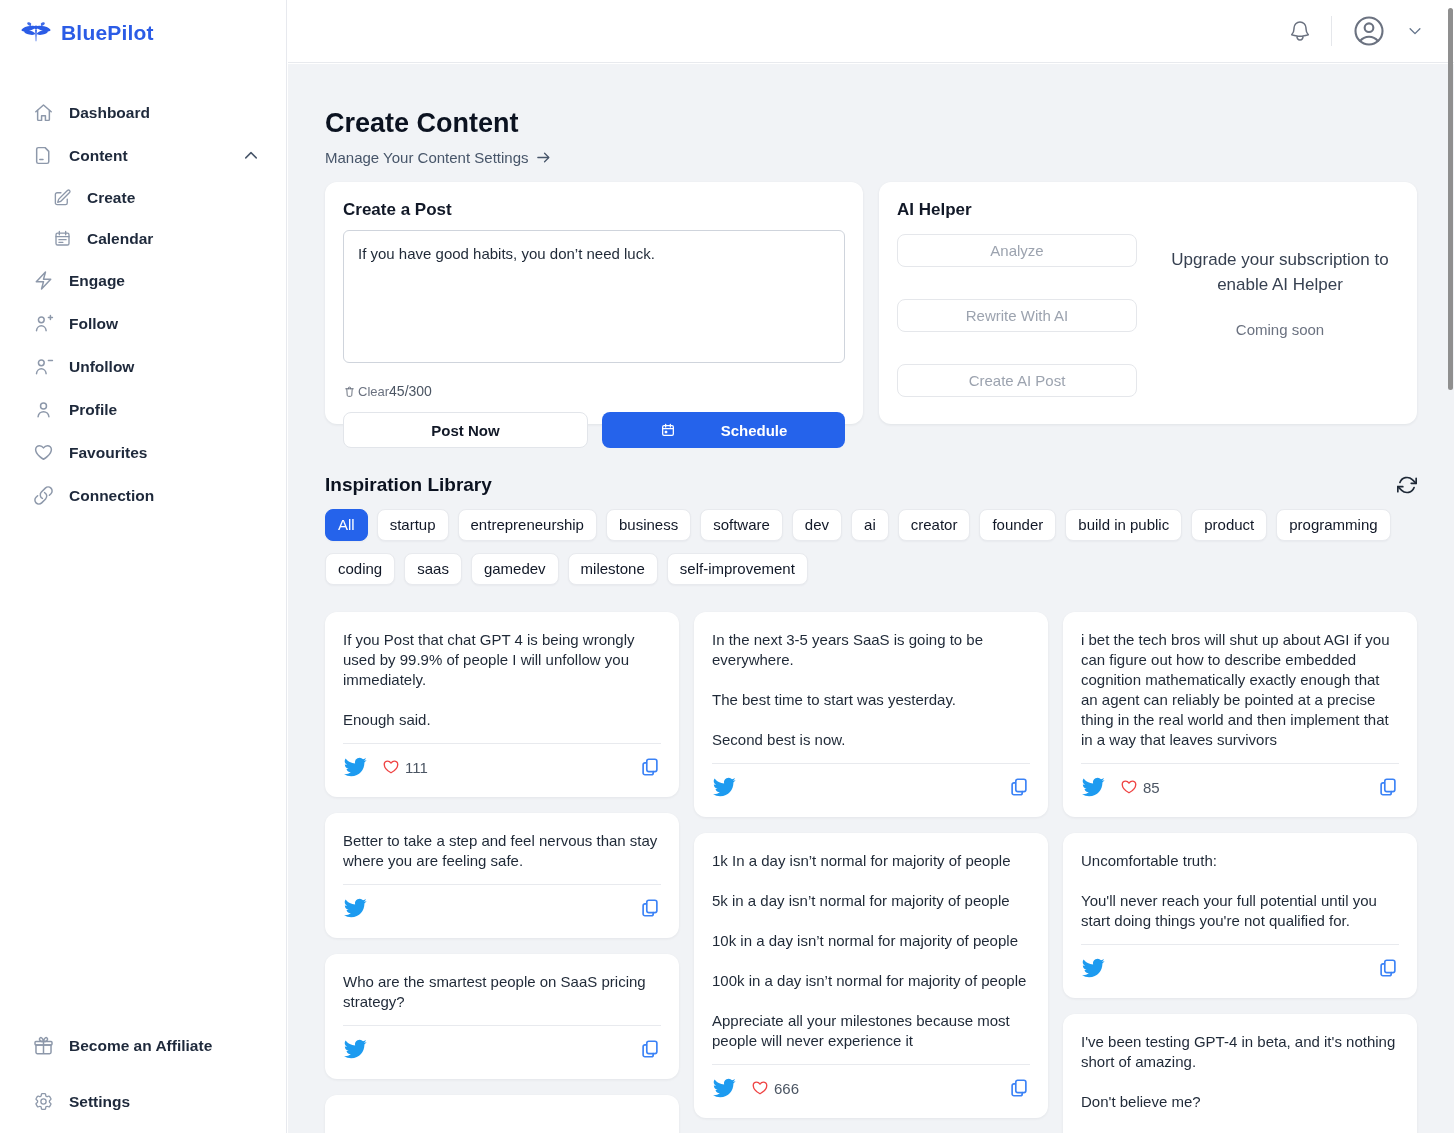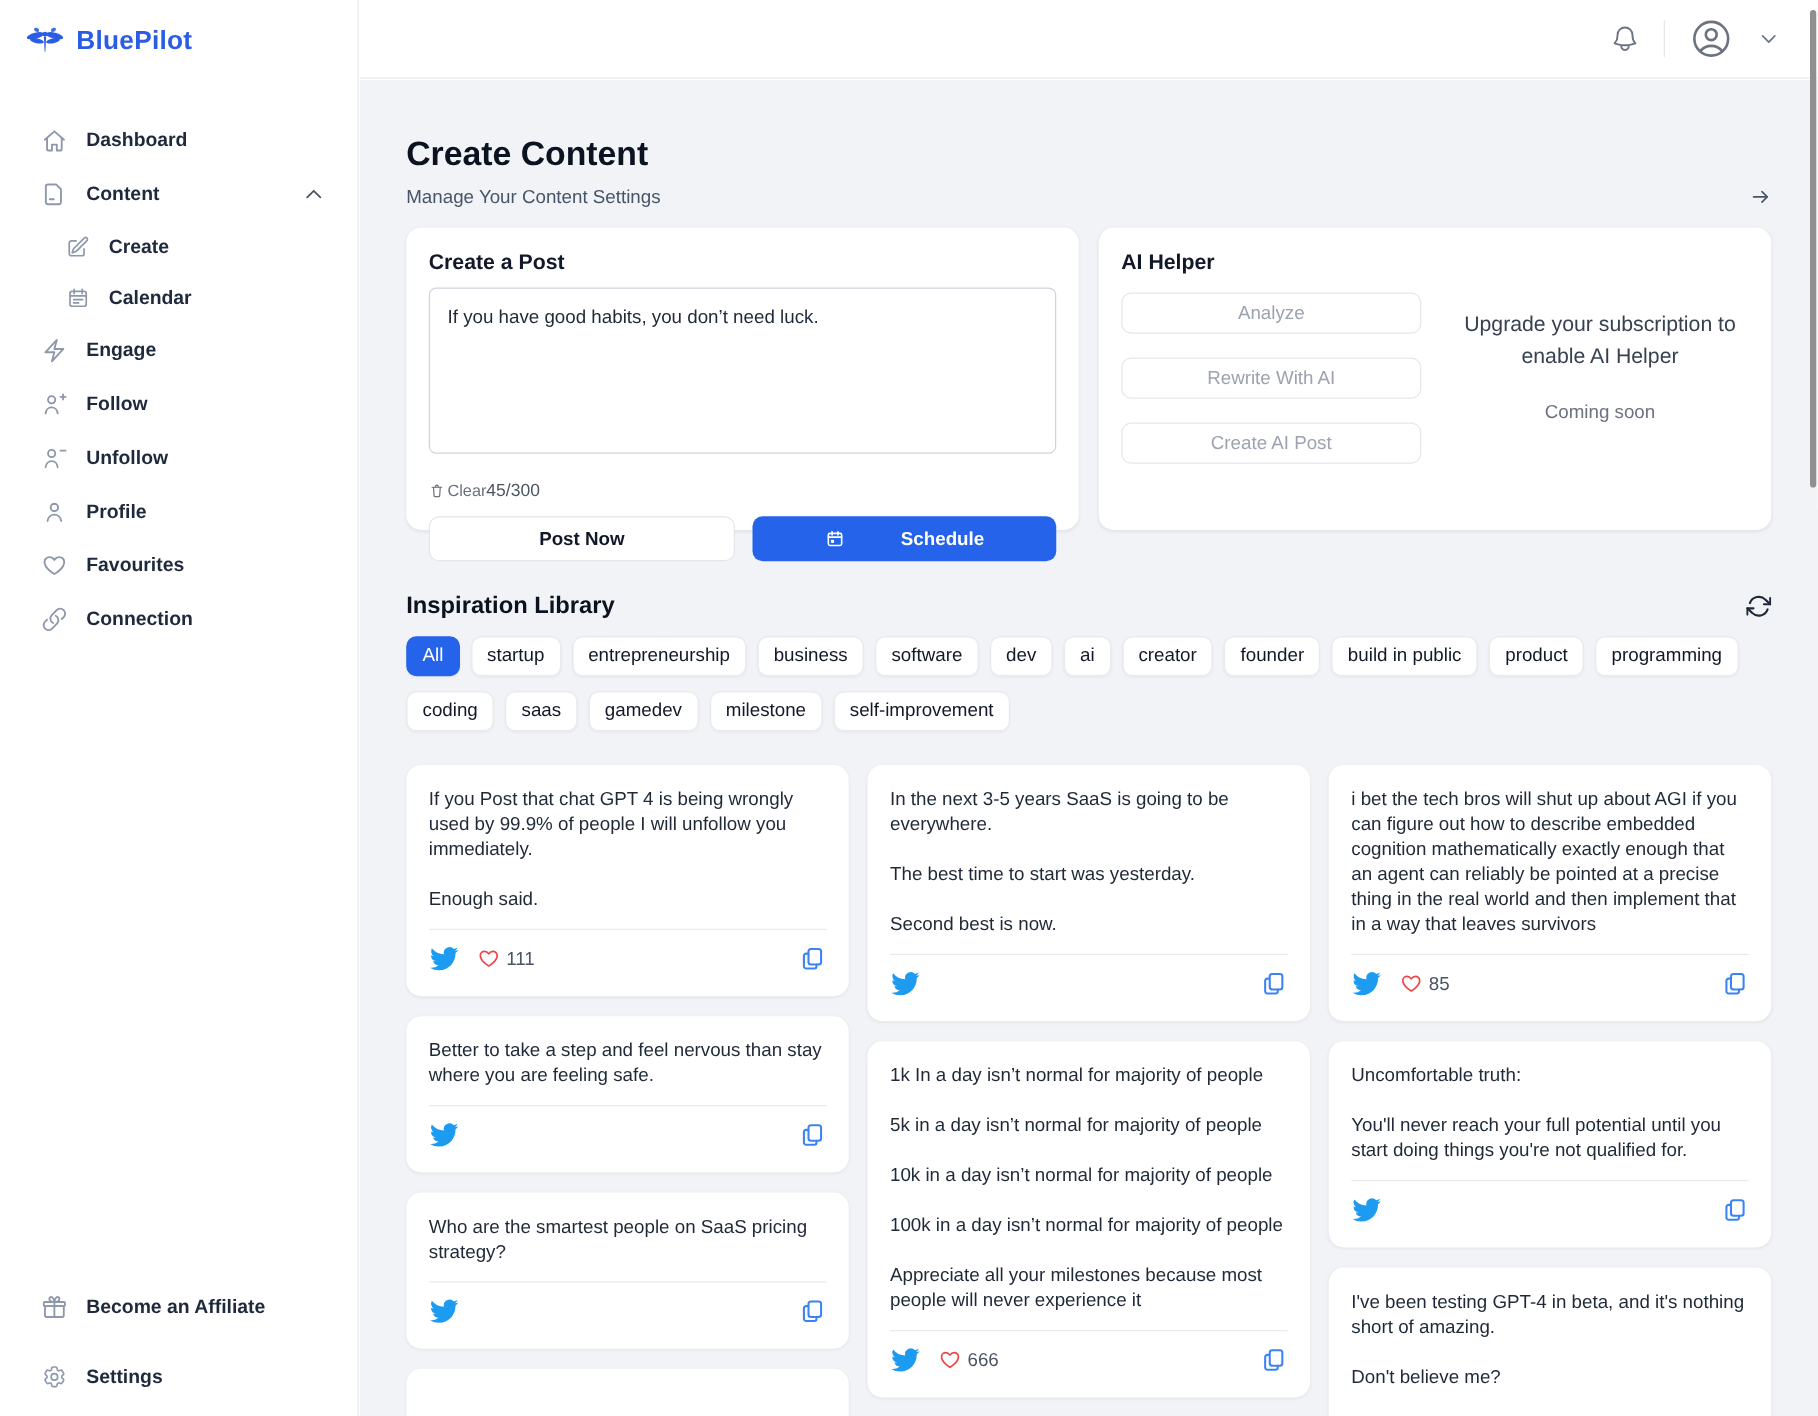--- a/index.html
+++ b/index.html
@@ -43,21 +43,21 @@
   .topbar .chev-down { color:#64748b; cursor:pointer; }
 
   
   .main {
     position:absolute; left:288px; top:64px; right:0; bottom:0;
     background:#f1f3f6; overflow:hidden;
     padding:44px 37px 0 37px;
   }
   .page-title { margin:0; font-size:27px; font-weight:700; color:#0b1220; }
   .manage-row {
-    display:flex; justify-content:space-between; align-items:center; gap:7px;
+    display:flex; justify-content:flex-start; align-items:center; gap:7px;
     margin-top:10px; color:#475569; font-size:15px; cursor:pointer;
   }
 
   .top-cards { display:flex; gap:16px; margin-top:16px; }
   .card { background:#fff; border-radius:12px; box-shadow:0 1px 3px rgba(16,24,40,.07); }
   .post-card, .ai-card { flex:1; padding:18px; height:242px; }
   .card-title { font-size:17px; font-weight:700; color:#111827; }
 
   .post-textarea {
     width:100%; height:133px; margin-top:10px; resize:none; outline:none;
@@ -71,21 +71,21 @@
   .btn-row { display:flex; gap:14px; margin-top:13px; }
   .btn {
     flex:1; height:36px; border-radius:8px; font-size:15px; font-weight:700;
     display:flex; align-items:center; justify-content:center; gap:9px; cursor:pointer;
     font-family:"Liberation Sans", sans-serif;
   }
   .btn-outline { background:#fff; border:1px solid #e2e5ea; color:#111827; }
   .btn-primary { background:#2563eb; border:none; color:#fff;gap:45px; }
 
   .ai-body { display:flex; gap:24px; margin-top:14px; }
-  .ai-buttons { width:240px; display:flex; flex-direction:column; gap:19px; }
+  .ai-buttons { width:240px; display:flex; flex-direction:column; gap:32px; }
   .ai-btn {
     height:33px; background:#fff; border:1px solid #e5e7eb; border-radius:8px;
     color:#9ca3af; font-size:15px; display:flex; align-items:center; justify-content:center;
     cursor:pointer; font-family:"Liberation Sans", sans-serif;
   }
   .ai-right { flex:1; text-align:center; padding-top:14px; }
   .upgrade-text { font-size:17px; color:#374151; line-height:1.45; margin:0 auto; max-width:270px; }
   .coming-soon { margin-top:24px; font-size:15px; color:#6b7280; }
 
   .insp-header { display:flex; justify-content:space-between; align-items:center; margin-top:50px; }

